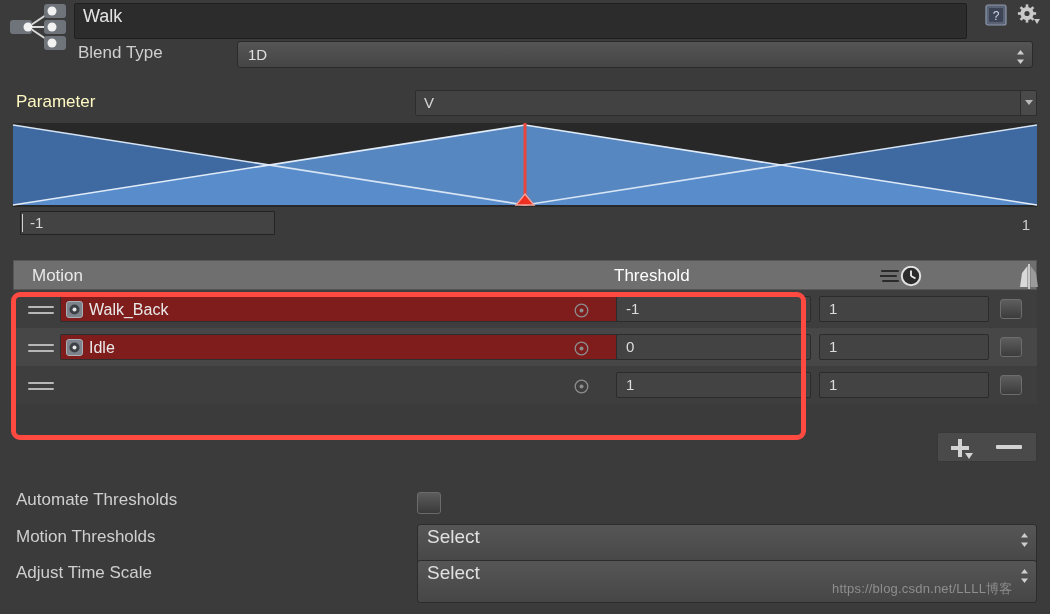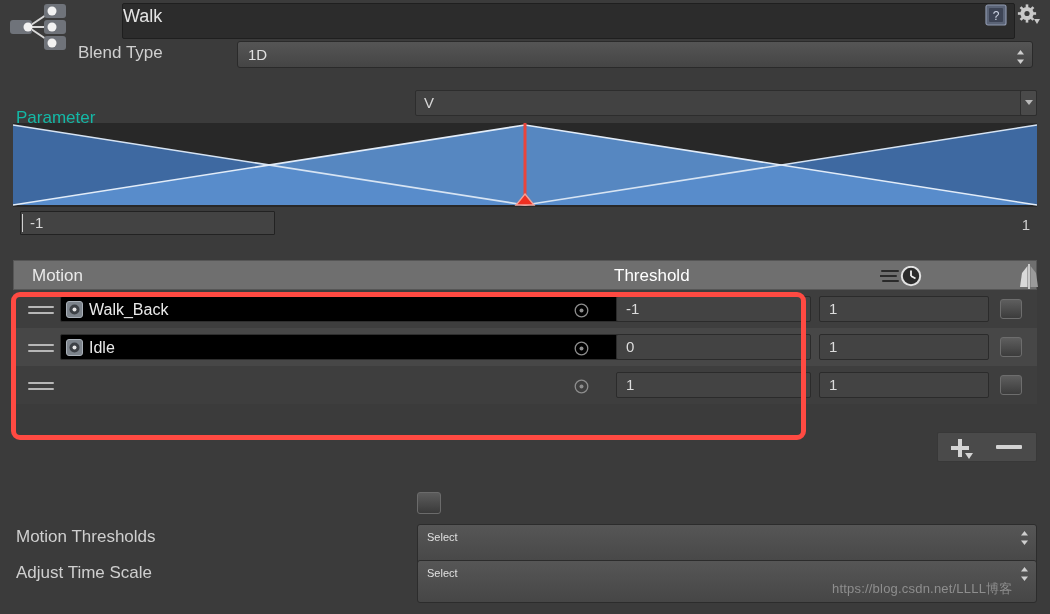--- a/index.html
+++ b/index.html
@@ -11,38 +11,38 @@
   }
   #app{position:relative;width:1050px;height:614px;background:#3b3b3b;}
 
   
   .hdr{position:absolute;left:0;top:0;width:1050px;height:78px;background:#3b3b3b;}
   .blendtree-icon{position:absolute;left:8px;top:2px;width:62px;height:50px;}
   .name-field{
     position:absolute;left:74px;top:3px;width:893px;height:36px;
     background:#2c2c2c;border:1px solid #1f1f1f;border-radius:2px;
     box-sizing:border-box;
-    font-size:18px;color:#e4e4e4;line-height:25px;padding-left:0;margin-left:48px;
+    font-size:18px;color:#e4e4e4;line-height:25px;padding-left:8px;
   }
   .help-icon{position:absolute;left:985px;top:4px;width:22px;height:22px;}
   .gear-icon{position:absolute;left:1017px;top:4px;width:24px;height:22px;}
 
   .blendtype-label{
     position:absolute;left:78px;top:43px;font-size:17px;color:#cfcfcf;
   }
   .blendtype-pop{
     position:absolute;left:237px;top:41px;width:796px;height:27px;
     background:linear-gradient(#555555,#454545);
     border:1px solid #2a2a2a;border-radius:3px;box-sizing:border-box;
     font-size:15px;color:#e0e0e0;line-height:25px;padding-left:10px;
   }
   .updown{position:absolute;right:7px;top:5px;width:9px;height:16px;}
 
   
-  .param-label{position:absolute;left:16px;top:92px;font-size:17px;color:#14b8a6;margin-top:16px;}
+  .param-label{position:absolute;left:16px;top:92px;font-size:17px;color:#fef9c3;}
   .param-field{
     position:absolute;left:415px;top:90px;width:622px;height:26px;
     background:#424242;border:1px solid #2d2d2d;border-radius:2px;box-sizing:border-box;
     font-size:15px;color:#d7d7d7;line-height:24px;padding-left:8px;
   }
   .param-drop{
     position:absolute;left:1020px;top:90px;width:17px;height:26px;
     background:#4a4a4a;border:1px solid #2d2d2d;border-radius:2px;box-sizing:border-box;
   }
   .param-drop .tri{
@@ -80,21 +80,21 @@
   .speed-ico{position:absolute;left:866px;top:5px;width:56px;height:21px;}
   .mirror-ico{position:absolute;left:1000px;top:3px;width:30px;height:25px;}
 
   .rows{position:absolute;left:13px;top:290px;width:1024px;height:148px;}
   .row{position:absolute;left:0;width:1024px;height:38px;background:#3e3e3e;}
   .row.alt{background:#474747;}
   .drag{position:absolute;left:15px;top:16px;width:26px;height:9px;}
   .drag i{display:block;width:26px;height:2px;background:#b7b7b7;margin-bottom:4px;border-radius:1px;}
   .objfield{
     position:absolute;left:47px;top:6px;width:582px;height:26px;
-    background:#000000;border:1px solid #2e2e2e;border-radius:2px;box-sizing:border-box;
+    background:#7f1d1d;border:1px solid #2e2e2e;border-radius:2px;box-sizing:border-box;
   }
   .clip-ico{position:absolute;left:5px;top:4px;width:17px;height:17px;}
   .obj-name{position:absolute;left:28px;top:2px;font-size:16px;color:#eaeaea;line-height:22px;}
   .picker{position:absolute;left:561px;top:13px;width:15px;height:15px;}
   .numfield{
     position:absolute;top:6px;height:26px;
     background:#434343;border:1px solid #2b2b2b;border-radius:2px;box-sizing:border-box;
     font-size:15px;color:#dcdcdc;line-height:24px;padding-left:9px;
   }
   .numfield.thr{left:603px;width:195px;}
@@ -123,21 +123,21 @@
   .lbl{position:absolute;left:16px;font-size:17px;color:#cfcfcf;}
   .auto-chk{
     position:absolute;left:417px;top:492px;width:24px;height:22px;
     background:linear-gradient(#5c5c5c,#3a3a3a);
     border:1px solid #6b6b6b;border-radius:3px;box-sizing:border-box;
   }
   .sel-pop{
     position:absolute;left:417px;width:620px;height:43px;
     background:linear-gradient(#565656,#464646);
     border:1px solid #2c2c2c;border-radius:3px;box-sizing:border-box;
-    font-size:11px;color:#e0e0e0;line-height:24px;padding-left:9px;
+    font-size:19px;color:#e0e0e0;line-height:24px;padding-left:9px;
   }
   .watermark{
     position:absolute;left:832px;top:580px;font-size:13px;color:#8e8e8e;
     letter-spacing:0.2px;white-space:nowrap;
   }
 </style>
 </head>
 <body>
 
 <div id="app">
@@ -329,20 +329,21 @@
     <span class="pm-plus">
       <svg width="34" height="24" viewBox="0 0 34 24">
         <rect x="10" y="3" width="4" height="18" fill="#d3d3d3"></rect>
         <rect x="3" y="10" width="18" height="4" fill="#d3d3d3"></rect>
         <polygon points="17,17 25,17 21,23" fill="#d3d3d3"></polygon>
       </svg>
     </span>
     <span class="pm-minus"></span>
   </div>
 
+  <div class="lbl" style="top:490px">Automate Thresholds</div>
   <div class="auto-chk"></div>
 
   <div class="lbl" style="top:527px">Motion Thresholds</div>
   <div class="sel-pop" style="top:524px">
     <span>Select</span>
     <span class="updown">
       <svg width="9" height="16" viewBox="0 0 9 16">
         <polygon points="4.5,1 8,5.5 1,5.5" fill="#cfcfcf"></polygon>
         <polygon points="4.5,15 8,10.5 1,10.5" fill="#cfcfcf"></polygon>
       </svg>

